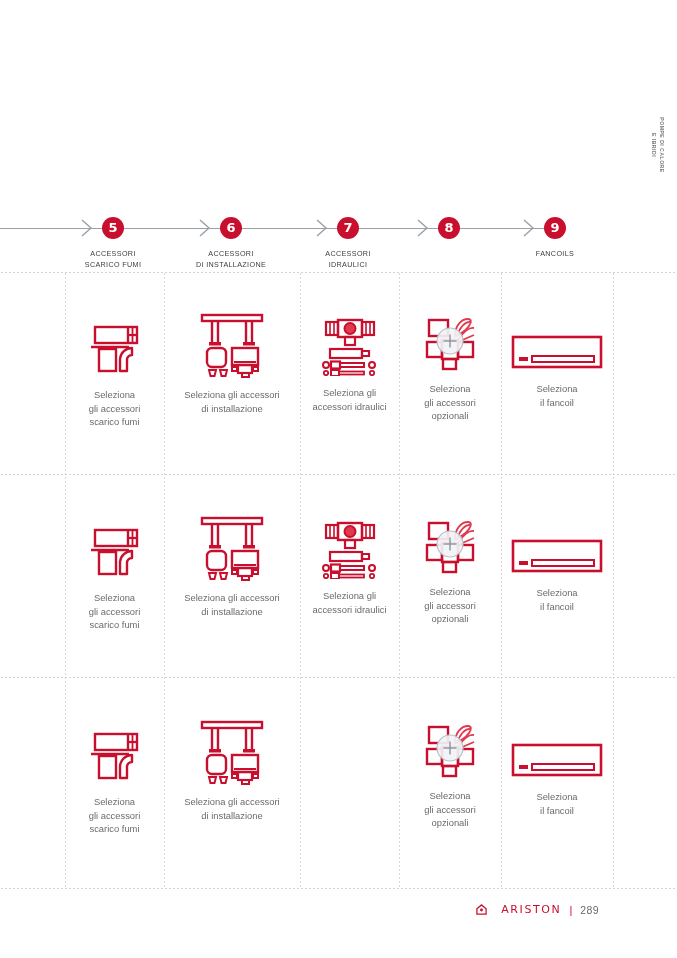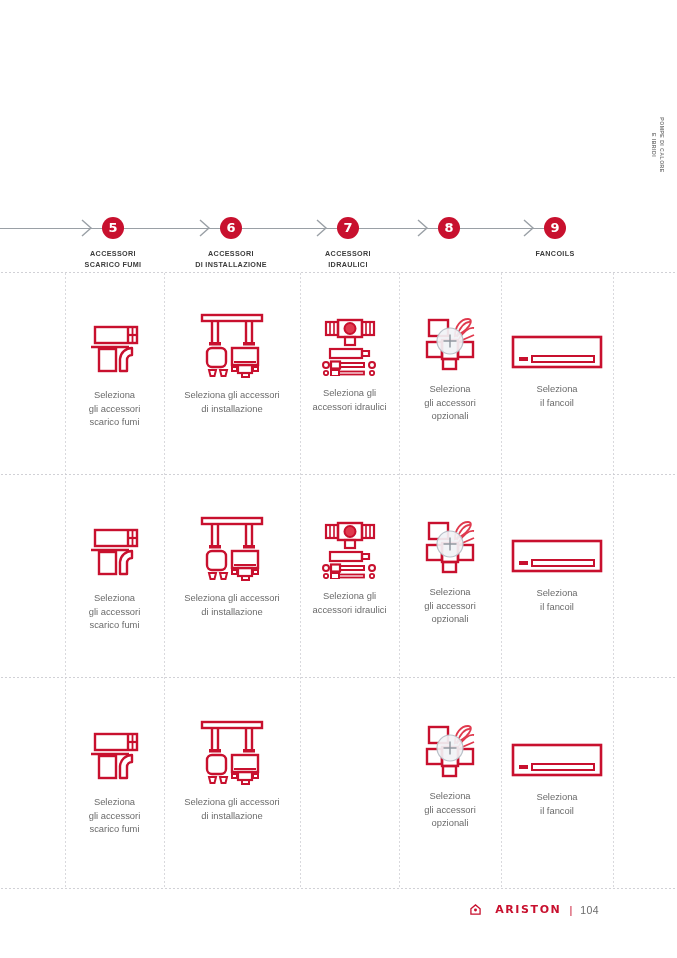--- a/index.html
+++ b/index.html
@@ -48,21 +48,21 @@
   .bubble {
     position: absolute; top: 7px; left: 50%; margin-left: -11px;
     width: 22px; height: 22px; border-radius: 50%;
     background: #c8102e;
     color: #fff; font-size: 13px; font-weight: 700;
     line-height: 22px; text-align: center;
     font-family: "DejaVu Sans", sans-serif;
   }
   .step .caption {
     margin-top: 0px;
-    font-size: 7.2px; font-weight: 700; letter-spacing: .35px;
+    font-size: 7.2px; font-weight: 400; letter-spacing: .35px;
     line-height: 11px; color: #3c3c3c; text-transform: uppercase;
     white-space: pre-line;
   }
   
   .rail-mask {
     position:absolute; top: 12px; left: 566px; width: 120px; height: 12px;
     background: #fff;
   }
 
   
@@ -97,21 +97,21 @@
     font-family: "Liberation Sans", sans-serif;
   }
 
   
   .footer {
     position: absolute; right: 78px; bottom: 42px;
     display: flex; align-items: center; gap: 6px;
   }
   .logo-mark { width: 11px; height: 11px; display:block; }
   .logo-word {
-    font-size: 11px; font-weight: 700; letter-spacing: 1.6px;
+    font-size: 11px; font-weight: 400; letter-spacing: 1.6px;
     color: #c8102e; font-family: "DejaVu Sans", sans-serif; margin-left: 8px;
   }
   .sep { color:#c8102e; font-size: 11px; margin: 0 2px; }
   .pageno { font-size: 10.5px; color: #6b6b6b; letter-spacing: .4px; }
 </style>
 </head>
 <body>
 
 <div class="page">
 
@@ -492,16 +492,16 @@
 
   <div class="footer">
     <span class="logo-mark">
       <svg class="logo-mark" viewBox="0 0 12 12">
         <path d="M1 5.2 L6 1 L11 5.2 L11 11 L1 11 Z" fill="none" stroke="#c8102e" stroke-width="1.4"></path>
         <circle cx="6" cy="6.6" r="1.6" fill="#c8102e"></circle>
       </svg>
     </span>
     <span class="logo-word">ARISTON</span>
     <span class="sep">|</span>
-    <span class="pageno">104</span>
+    <span class="pageno">289</span>
   </div>
 
 </div>
 
 </body></html>

